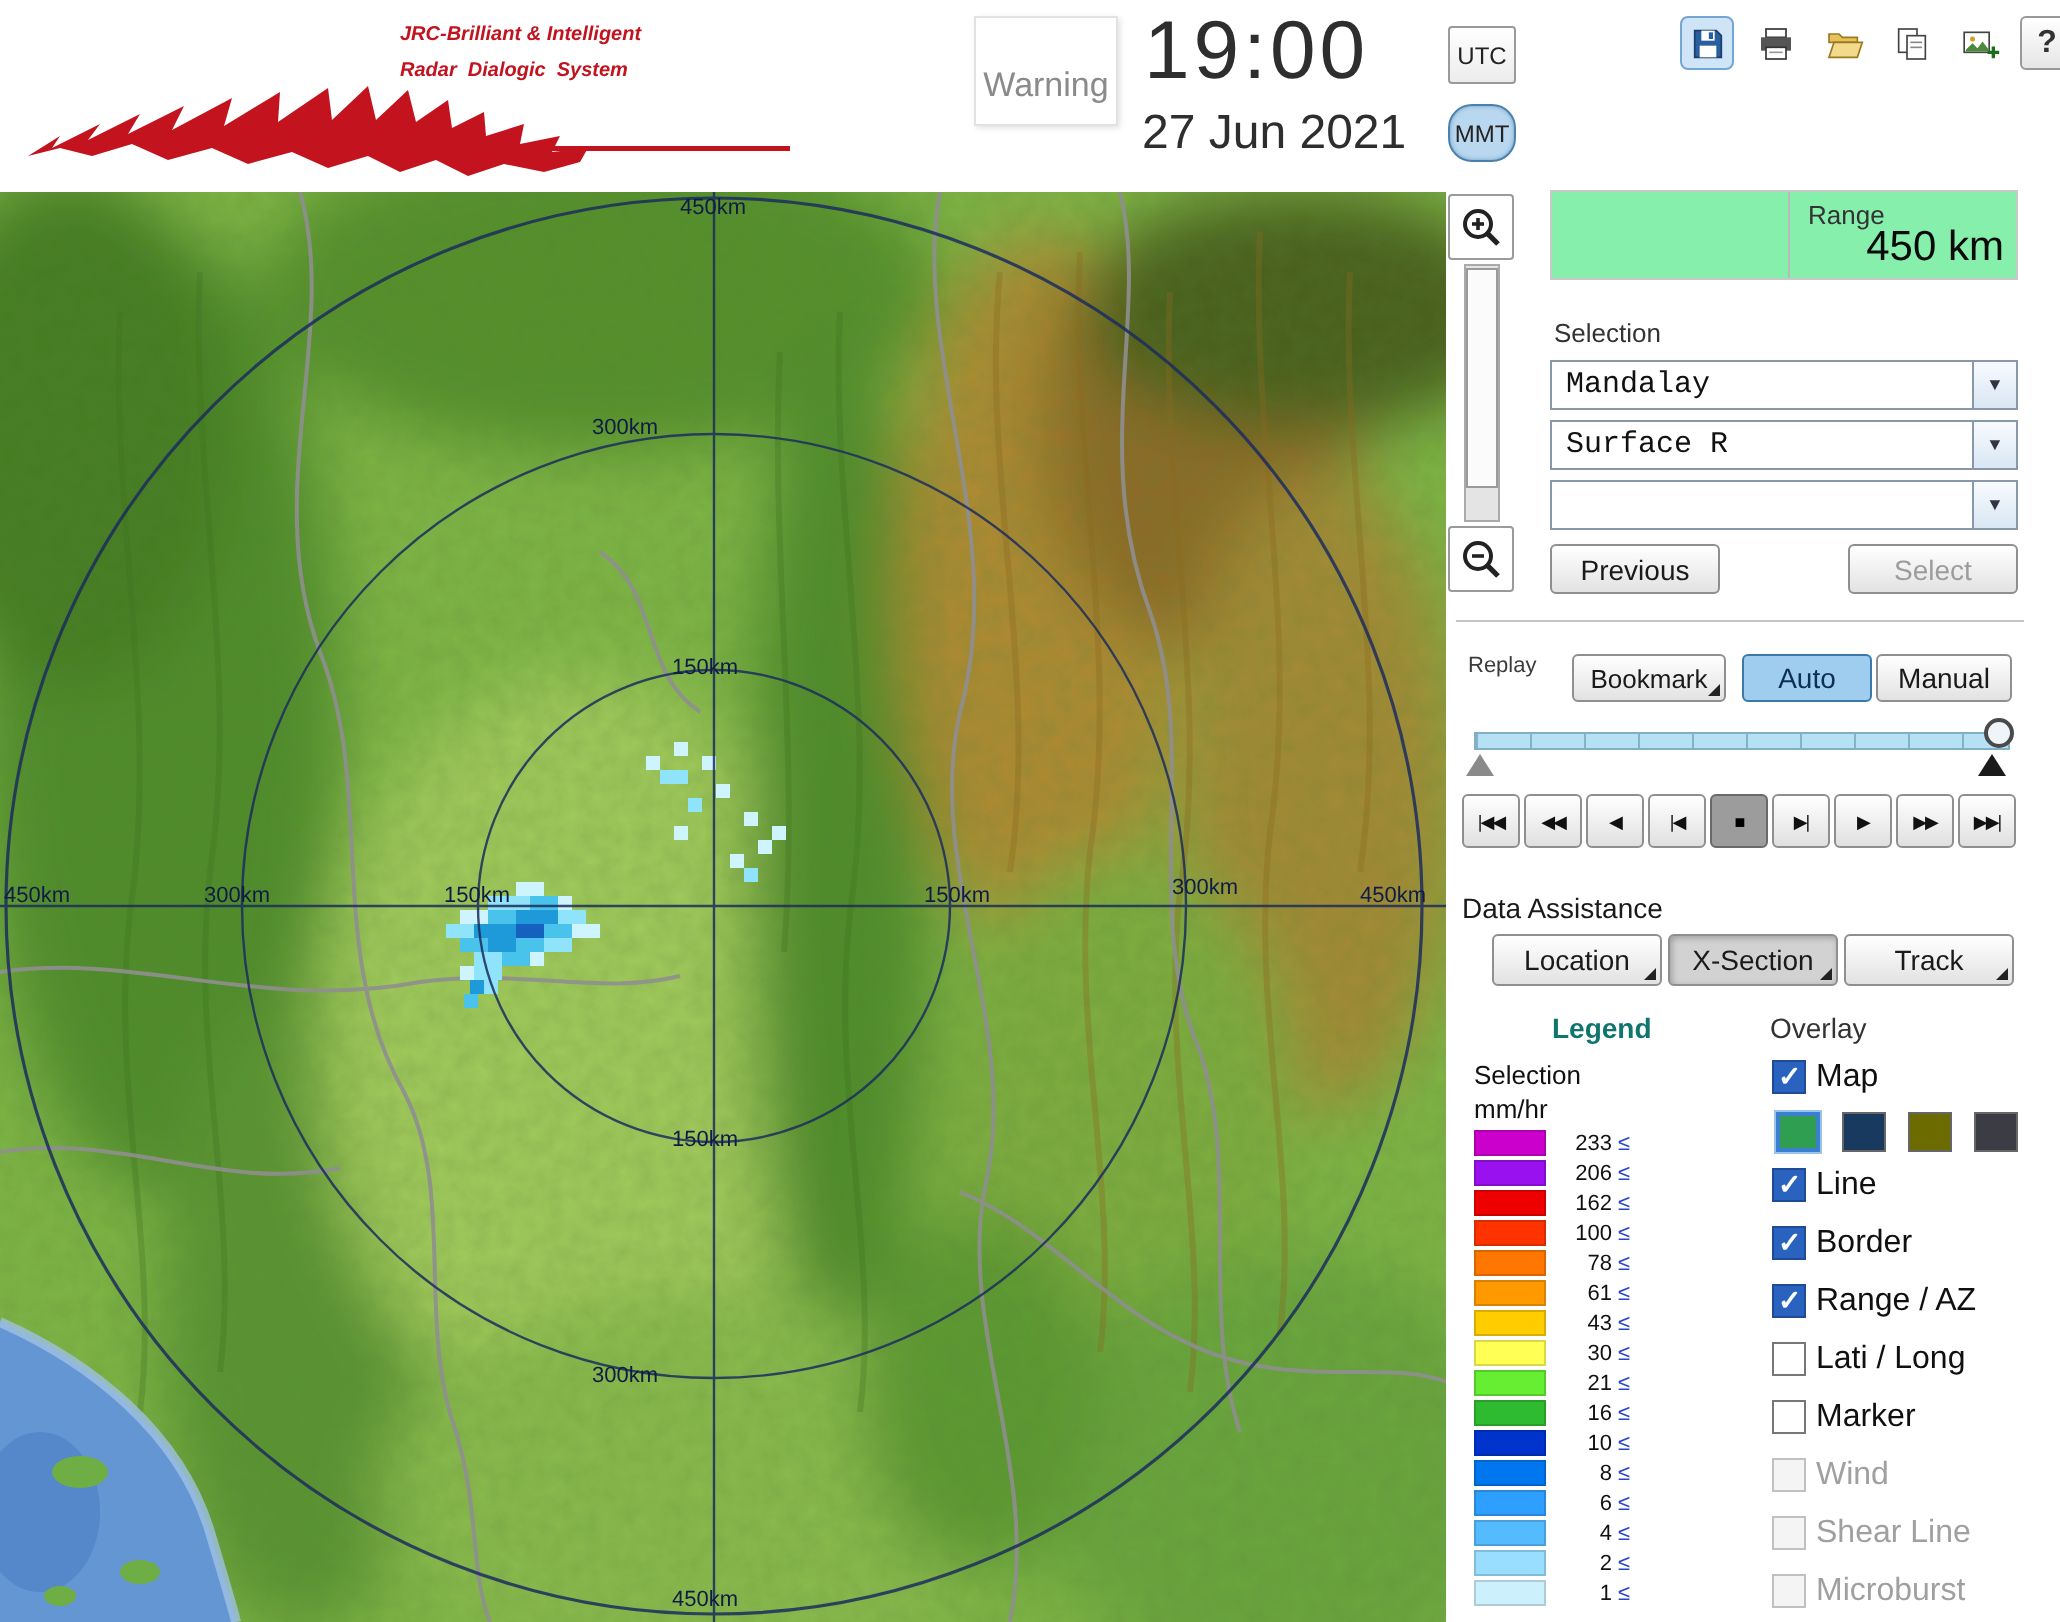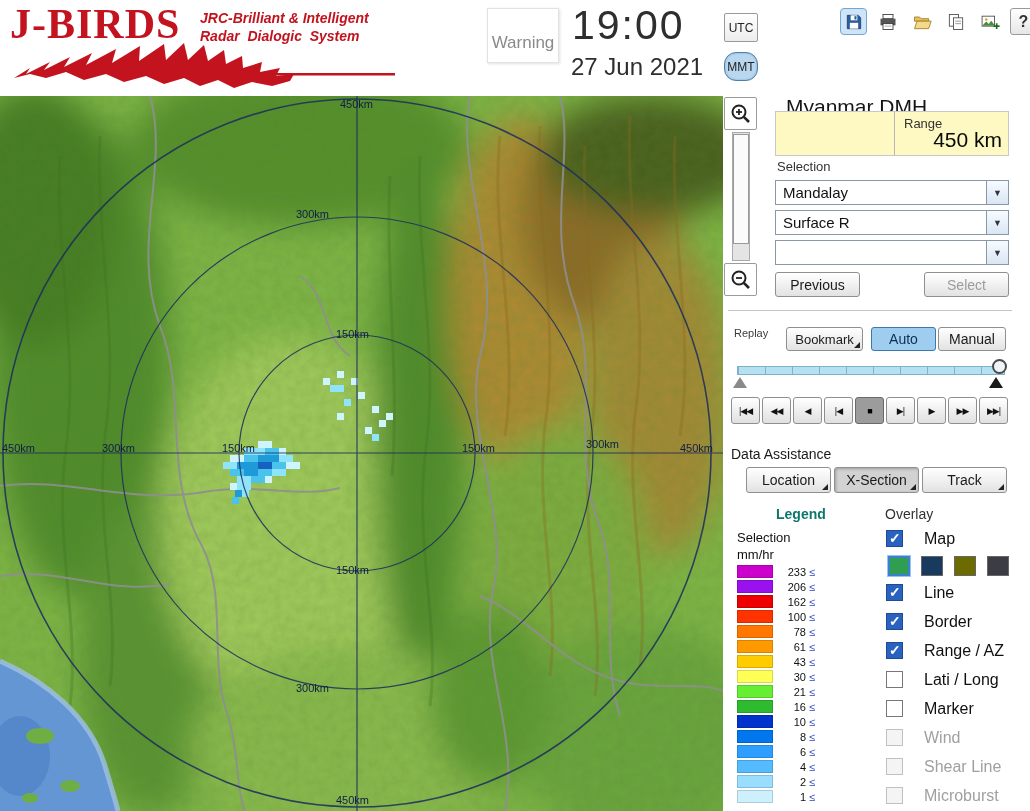--- a/index.html
+++ b/index.html
@@ -3,21 +3,21 @@
 <meta charset="utf-8">
 <style>
   html,body { margin:0; padding:0; background:#fff; }
   .app { position:relative; width:1030px; height:811px; background:#fff;
          font-family:"Liberation Sans",sans-serif; overflow:hidden; }
 
   
   .logo-title { position:absolute; left:10px; top:2px; font-family:"Liberation Serif",serif;
                 font-weight:700; font-size:42px; line-height:44px; color:#c2131e; letter-spacing:1px; }
   .logo-sub { position:absolute; left:200px; top:9px; color:#c2131e; font-weight:700;
-              font-style:italic; font-size:14px; line-height:18px; }
+              font-style:italic; font-size:10px; line-height:18px; }
   .logo-sub span { display:block; white-space:pre; }
   .eagle { position:absolute; left:12px; top:42px; }
 
   .warning-box { position:absolute; left:487px; top:8px; width:72px; height:55px; background:#fff;
                  border:1px solid #e2e2e2; box-shadow:1px 1px 3px rgba(0,0,0,.12); color:#8a8a8a;
                  font-size:17px; display:flex; align-items:flex-end; justify-content:center;
                  padding-bottom:9px; box-sizing:border-box; }
   .time-display { position:absolute; left:572px; top:2px; font-size:41px; color:#2e2e2e; letter-spacing:2px; }
   .date-display { position:absolute; left:571px; top:53px; font-size:24px; color:#2e2e2e; }
 
@@ -31,28 +31,28 @@
   .toolbar { position:absolute; left:840px; top:8px; display:flex; gap:7px; }
   .tool-btn { width:27px; height:27px; display:flex; align-items:center; justify-content:center;
               background:transparent; border:none; padding:0; box-sizing:border-box; }
   .tool-btn.hl { background:#cfe4f6; border:1px solid #74a6d4; border-radius:4px; }
   .tool-btn.boxed { border:1px solid #999; border-radius:3px; background:linear-gradient(#fff,#e6e6e6);
                     font-size:16px; font-weight:bold; color:#333; font-family:inherit; }
   .station-name { position:absolute; left:786px; top:57px; font-size:21px; color:#151515;margin-top:38px; }
 
   
   .range-box { position:absolute; left:775px; top:95px; width:234px; height:45px;
-               border:1px solid #c8c8c8; box-sizing:border-box; background:#fef9c3;margin-top:16px; }
+               border:1px solid #c8c8c8; box-sizing:border-box; background:#86efac; }
   .range-divider { position:absolute; left:118px; top:0; bottom:0; width:1px; background:#b8b8b8; }
   .range-label { position:absolute; left:128px; top:4px; font-size:13px; color:#333; }
   .range-value { position:absolute; right:6px; bottom:3px; font-size:21px; color:#0a0a0a; }
 
   .selection-label { position:absolute; left:777px; top:159px; font-size:13px; color:#333; }
   .dd { position:absolute; left:775px; width:234px; height:25px; background:#fff;
-        border:1px solid #8898a8; box-sizing:border-box; display:flex; }
+        border:1px solid #8898a8; box-sizing:border-box; display:flex;font-family:Liberation Mono, monospace; }
   #dd-0 { top:180px; } #dd-1 { top:210px; } #dd-2 { top:240px; }
   .dd-value { flex:1; font-size:15px; color:#111; padding:3px 0 0 7px; overflow:hidden; }
   .dd-arrow { width:21px; border-left:1px solid #8898a8; background:linear-gradient(#f7fbff,#d9e6f3);
               color:#334; font-size:9px; display:flex; align-items:center; justify-content:center; }
 
   .btn { position:absolute; box-sizing:border-box; border:1px solid #8f8f8f; border-radius:3px;
          background:linear-gradient(#ffffff,#e2e2e2); font-size:14px; color:#1a1a1a; display:flex;
          align-items:center; justify-content:center; font-family:inherit; padding:0; }
   #btn-previous { left:775px; top:272px; width:85px; height:25px; }
   #btn-select   { left:924px; top:272px; width:85px; height:25px; color:#9c9c9c; }
@@ -106,21 +106,21 @@
   .ov-swatch-row { position:absolute; left:888px; top:556px; display:flex; gap:11px; }
   .ov-sw { width:22px; height:20px; border:1px solid #666; box-sizing:border-box; padding:0; }
   .ov-sw.sel { border:2px solid #3a7fd0; box-shadow:0 0 0 1px #9cc4ea; }
   .ov-rows { position:absolute; left:886px; top:584px; }
   .ov-row { display:flex; align-items:center; height:17px; margin-bottom:12px; }
   .cb { width:17px; height:17px; box-sizing:border-box; border:1px solid #777; background:#fff;
         position:relative; flex:none; }
   .cb.on { background:#2a62c0; border-color:#1e4a96; }
   .cb.on::after { content:"✓"; position:absolute; left:2px; top:-1px; color:#fff; font-size:14px; font-weight:bold; }
   .cb.dis { background:#f4f4f4; border-color:#c0c0c0; }
-  .ov-label { margin-left:21px; font-size:16px; color:#101010; white-space:nowrap; }
+  .ov-label { margin-left:5px; font-size:16px; color:#101010; white-space:nowrap; }
   .ov-label.dim { color:#a0a0a0; }
 
   
   .map-wrap { position:absolute; left:0; top:96px; width:723px; height:715px; overflow:hidden; background:#7fb646; }
   .map-labels { position:absolute; left:0; top:0; width:723px; height:715px; pointer-events:none; }
   .maplabel { position:absolute; font-size:11px; color:#101c46; }
 
   .zoom-btn { position:absolute; left:724px; width:33px; height:33px; box-sizing:border-box;
               border:1px solid #9a9a9a; border-radius:2px; background:#fff; display:flex;
               align-items:center; justify-content:center; padding:0; }
@@ -128,21 +128,20 @@
   .zoom-track { position:absolute; left:732px; top:132px; width:18px; height:129px; background:#e4e4e4;
                 border:1px solid #aaa; box-sizing:border-box; }
   .zoom-thumb { position:absolute; left:733px; top:134px; width:16px; height:110px; background:#fbfbfb;
                 border:1px solid #9a9a9a; box-sizing:border-box; }
 </style>
 </head>
 <body>
 
 <div class="app">
 
-  <div class="logo-title">J-BIRDS</div>
   <div class="logo-sub">
     <span>JRC-Brilliant &amp; Intelligent</span>
     <span>Radar  Dialogic  System</span>
   </div>
   <svg class="eagle" width="385" height="50" viewBox="0 0 385 50">
     <path fill="#c2131e" d="M2,36 L18,26 L14,32 L38,20 L32,28 L58,15 L52,25 L80,11 L74,23 L104,7 L100,21
       L128,4 L127,19 L152,2 L154,18 L172,1 L176,18 L192,3 L196,19 L212,8 L214,22 L230,14 L231,26
       L250,20 L248,30 L268,26 L264,34 L282,32 L278,39 L260,44 L240,40 L222,46 L206,38 L188,44
       L172,36 L152,42 L134,34 L112,40 L94,32 L72,38 L54,30 L34,36 L18,32 Z"></path>
     <rect x="235" y="31" width="148" height="2.5" fill="#c2131e"></rect>

